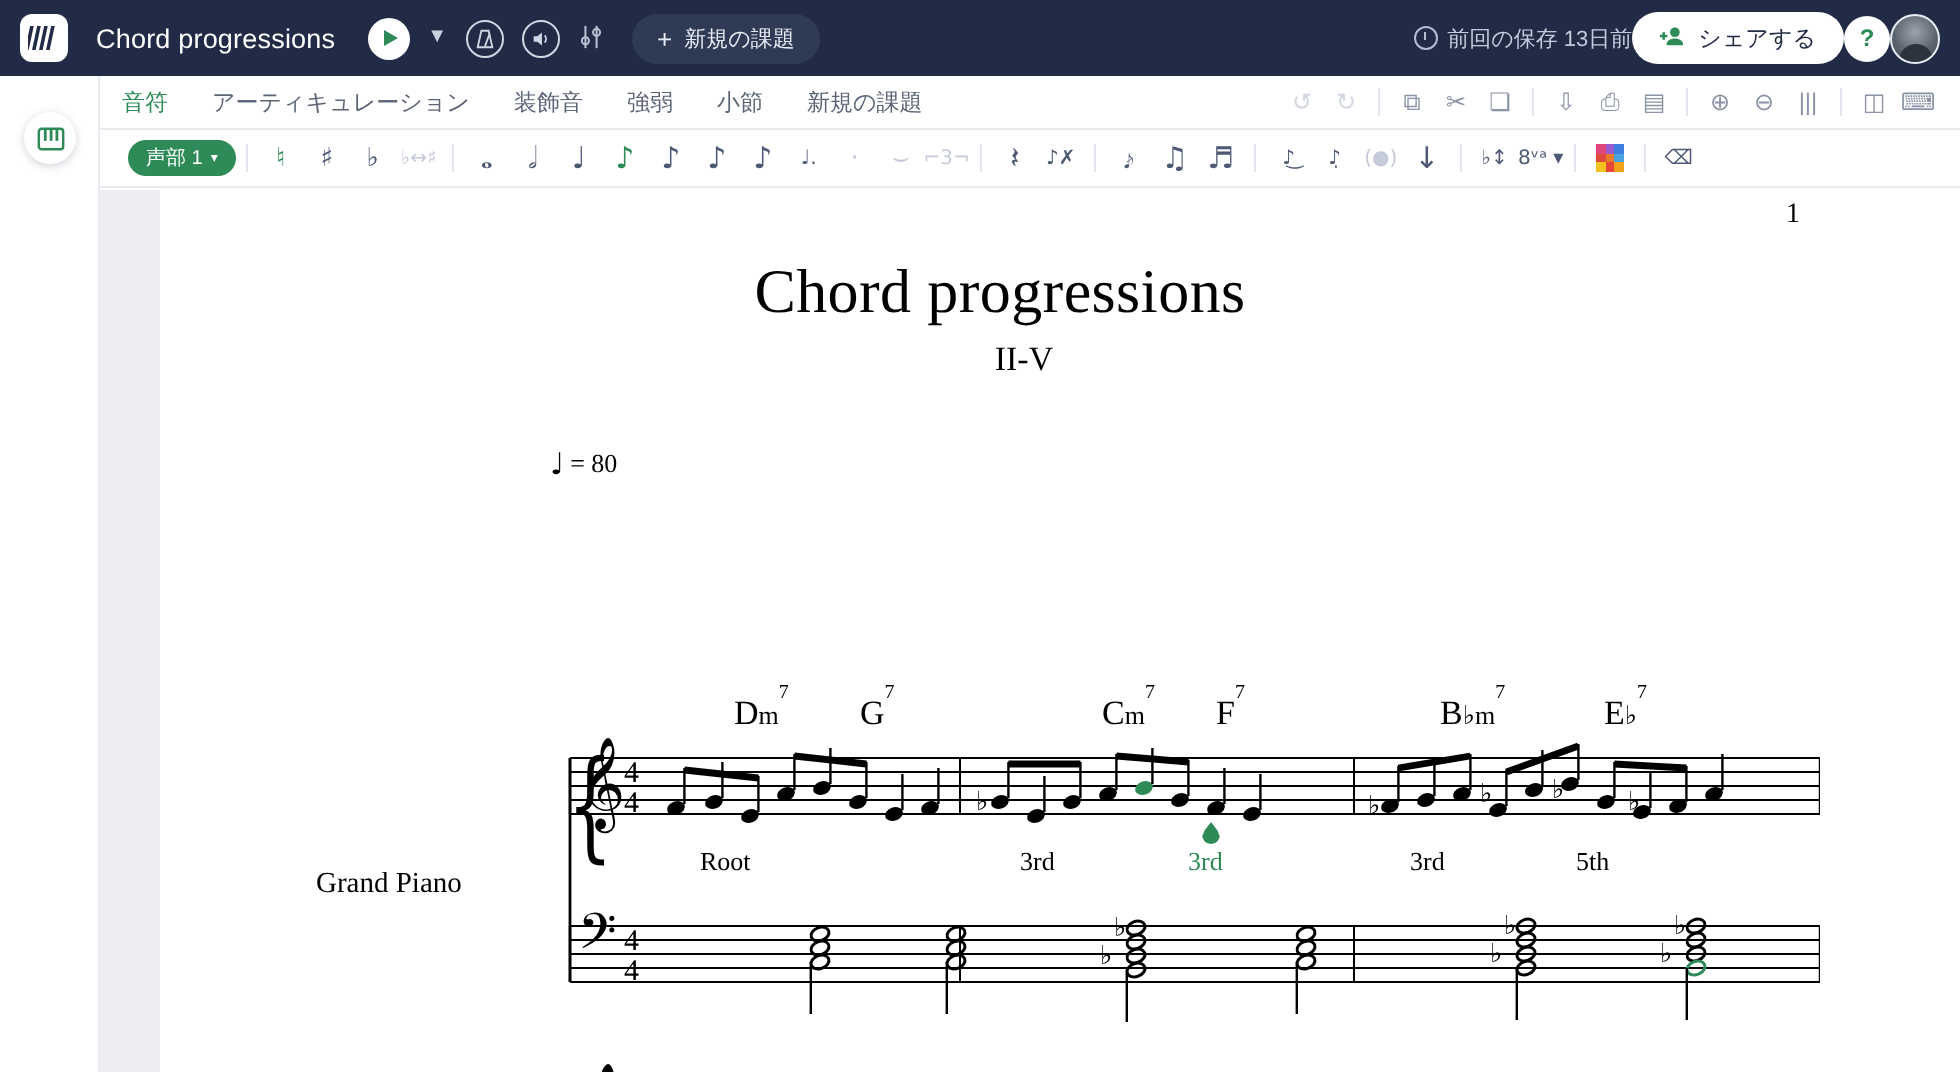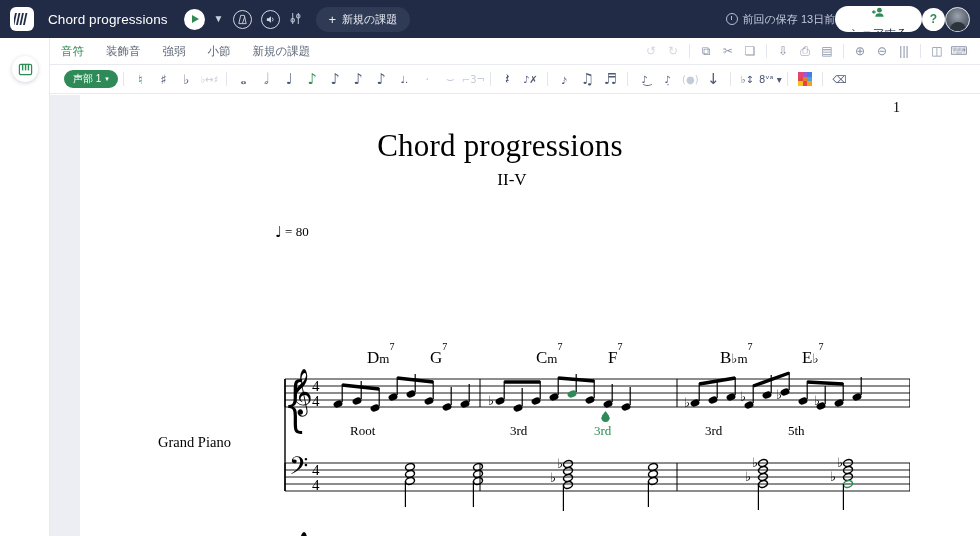--- a/index.html
+++ b/index.html
@@ -57,21 +57,20 @@
     position:relative;flex:0 0 auto;
   }
   .clock::after{
     content:"";position:absolute;left:4.5px;top:2px;width:1.2px;height:4px;
     background:#b4bdd0;
   }
   .share-btn{
     background:#fff;border-radius:14px;height:26px;display:flex;
     align-items:center;gap:6px;padding:0 14px;color:#1f2a44;font-size:11.5px;
     white-space:nowrap;
-    flex-direction:column;
   }
   .share-btn .pico{color:#2e8b57;font-size:12px;line-height:1;}
   .help-btn{
     width:23px;height:23px;border-radius:50%;background:#fff;
     display:flex;align-items:center;justify-content:center;
     color:#2e8b57;font-size:12px;font-weight:bold;
   }
   .avatar{
     width:25px;height:25px;border-radius:50%;
     background:radial-gradient(circle at 50% 35%, #9aa3ae 0%, #5d6670 55%, #3c4450 100%);
@@ -240,20 +239,21 @@
     </div>
     <div class="help-btn">
       <span>?</span>
     </div>
     <div class="avatar"></div>
   </div>
 </div>
 
 <div class="menubar">
   <div class="menu-item active">音符</div>
+  <div class="menu-item">アーティキュレーション</div>
   <div class="menu-item">装飾音</div>
   <div class="menu-item">強弱</div>
   <div class="menu-item">小節</div>
   <div class="menu-item">新規の課題</div>
 
   <div class="menu-right">
     <div class="tool dim">↺</div>
     <div class="tool dim">↻</div>
     <div class="vdiv"></div>
     <div class="tool">⧉</div>
@@ -349,21 +349,21 @@
       <span>= 80</span>
     </div>
 
     <div>
       <div class="chord" style="left:287px;top:252px;">
         <span>D</span><span style="font-size:13px">m</span><sup>7</sup>
       </div>
       <div class="chord" style="left:350px;top:252px;">
         <span>G</span><span style="font-size:13px"></span><sup>7</sup>
       </div>
-      <div class="chord" style="left:456px;top:252px;text-align:center;">
+      <div class="chord" style="left:471px;top:252px;text-align:center;">
         <span>C</span><span style="font-size:13px">m</span><sup>7</sup>
       </div>
       <div class="chord" style="left:528px;top:252px;">
         <span>F</span><span style="font-size:13px"></span><sup>7</sup>
       </div>
       <div class="chord" style="left:640px;top:252px;">
         <span>B</span><span class="flat">♭</span><span style="font-size:13px">m</span><sup>7</sup>
       </div>
       <div class="chord" style="left:722px;top:252px;">
         <span>E</span><span class="flat">♭</span><sup>7</sup>

